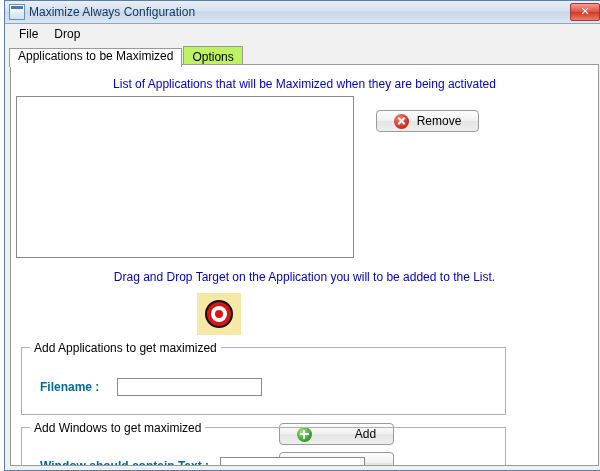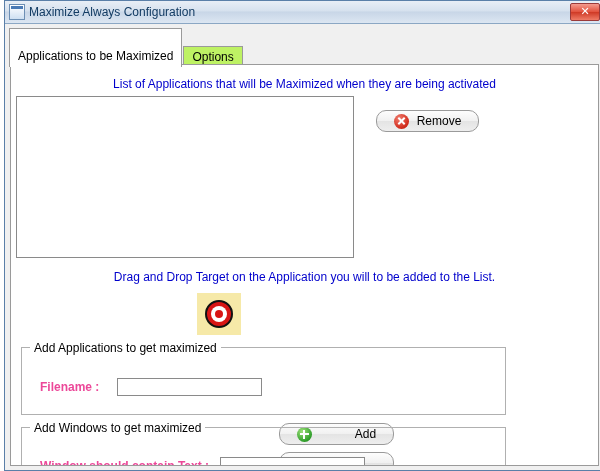--- a/index.html
+++ b/index.html
@@ -106,21 +106,21 @@
     background: #bef264;
     margin-right: 1px;
     position: relative;
     top: 0px;
     cursor: pointer;
     white-space: nowrap;
   }
   .tab.active {
     background: #ffffff;
     z-index: 3;
-    padding-top: 20px;
+    padding-top: 0;
     padding-bottom: 4px;
   }
   .tabpanel {
     position: absolute;
     left: 5px;
     top: 63px;
     width: 589px;
     height: 402px;
     box-sizing: border-box;
     border: 1px solid #9a9a9a;
@@ -145,21 +145,21 @@
     height: 162px;
     box-sizing: border-box;
     border: 1px solid #8a8a8a;
     background: #ffffff;
   }
 
   
   .btn {
     box-sizing: border-box;
     border: 1px solid #9a9a9a;
-    border-radius: 10px;
+    border-radius: 4px;
     background: linear-gradient(to bottom, #fdfdfd 0%, #f1f1f1 48%, #e4e4e4 52%, #eeeeee 100%);
     font-size: 12px;
     color: #000;
     display: flex;
     align-items: center;
     justify-content: center;
     cursor: pointer;
     font-family: "Liberation Sans", sans-serif;
   }
 
@@ -257,21 +257,21 @@
     left: 8px;
     background: #ffffff;
     padding: 0 4px;
     font-size: 12px;
     color: #000;
   }
   .group1 { left: 10px; top: 282px; width: 485px; height: 68px; }
   .group2 { left: 10px; top: 362px; width: 485px; height: 60px; }
 
   .field-label {
-    color: #ec4899;
+    color: #0369a1;
     font-weight: bold;
     font-size: 12px;
     position: absolute;
   }
   .textinput {
     position: absolute;
     box-sizing: border-box;
     border: 1px solid #8a8a8a;
     background: #ffffff;
     font-size: 12px;

